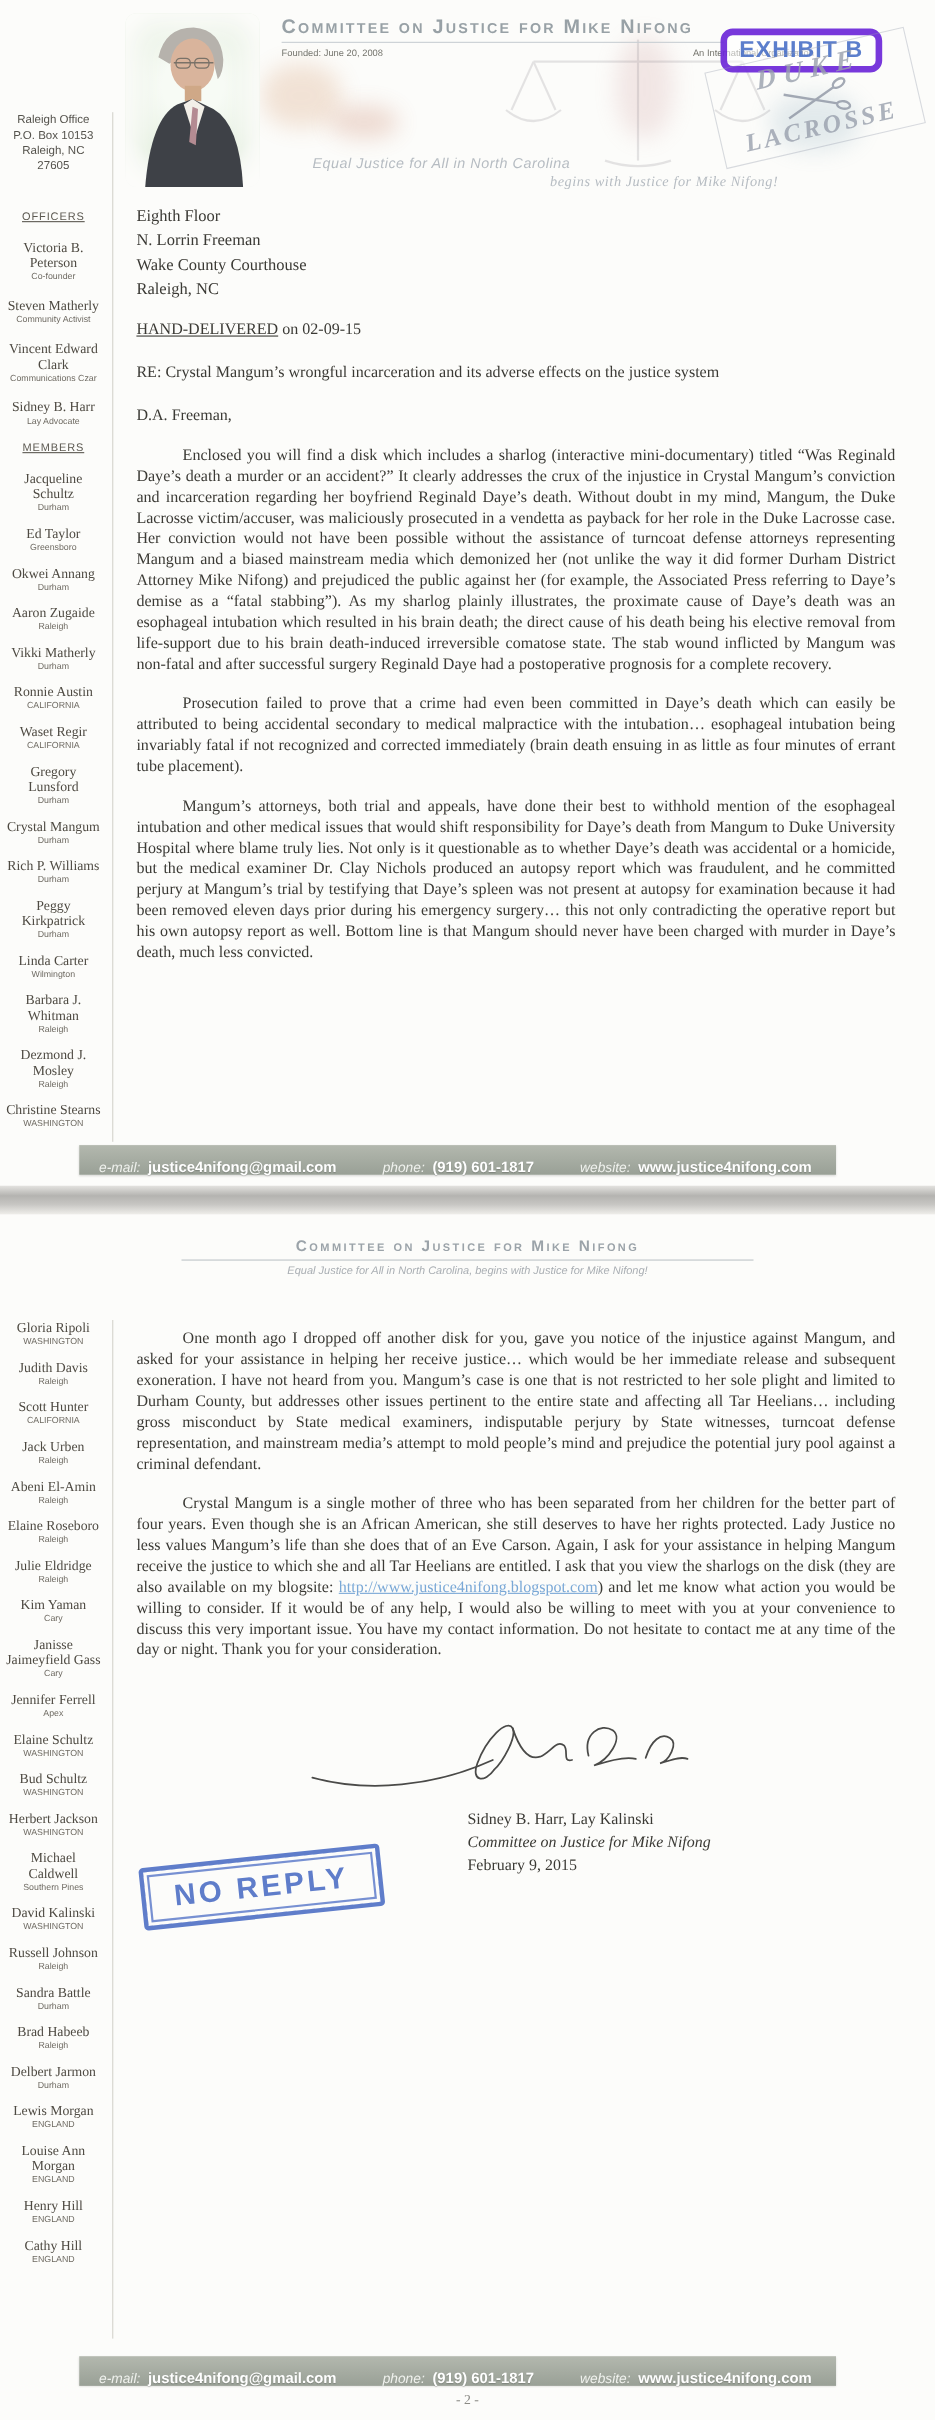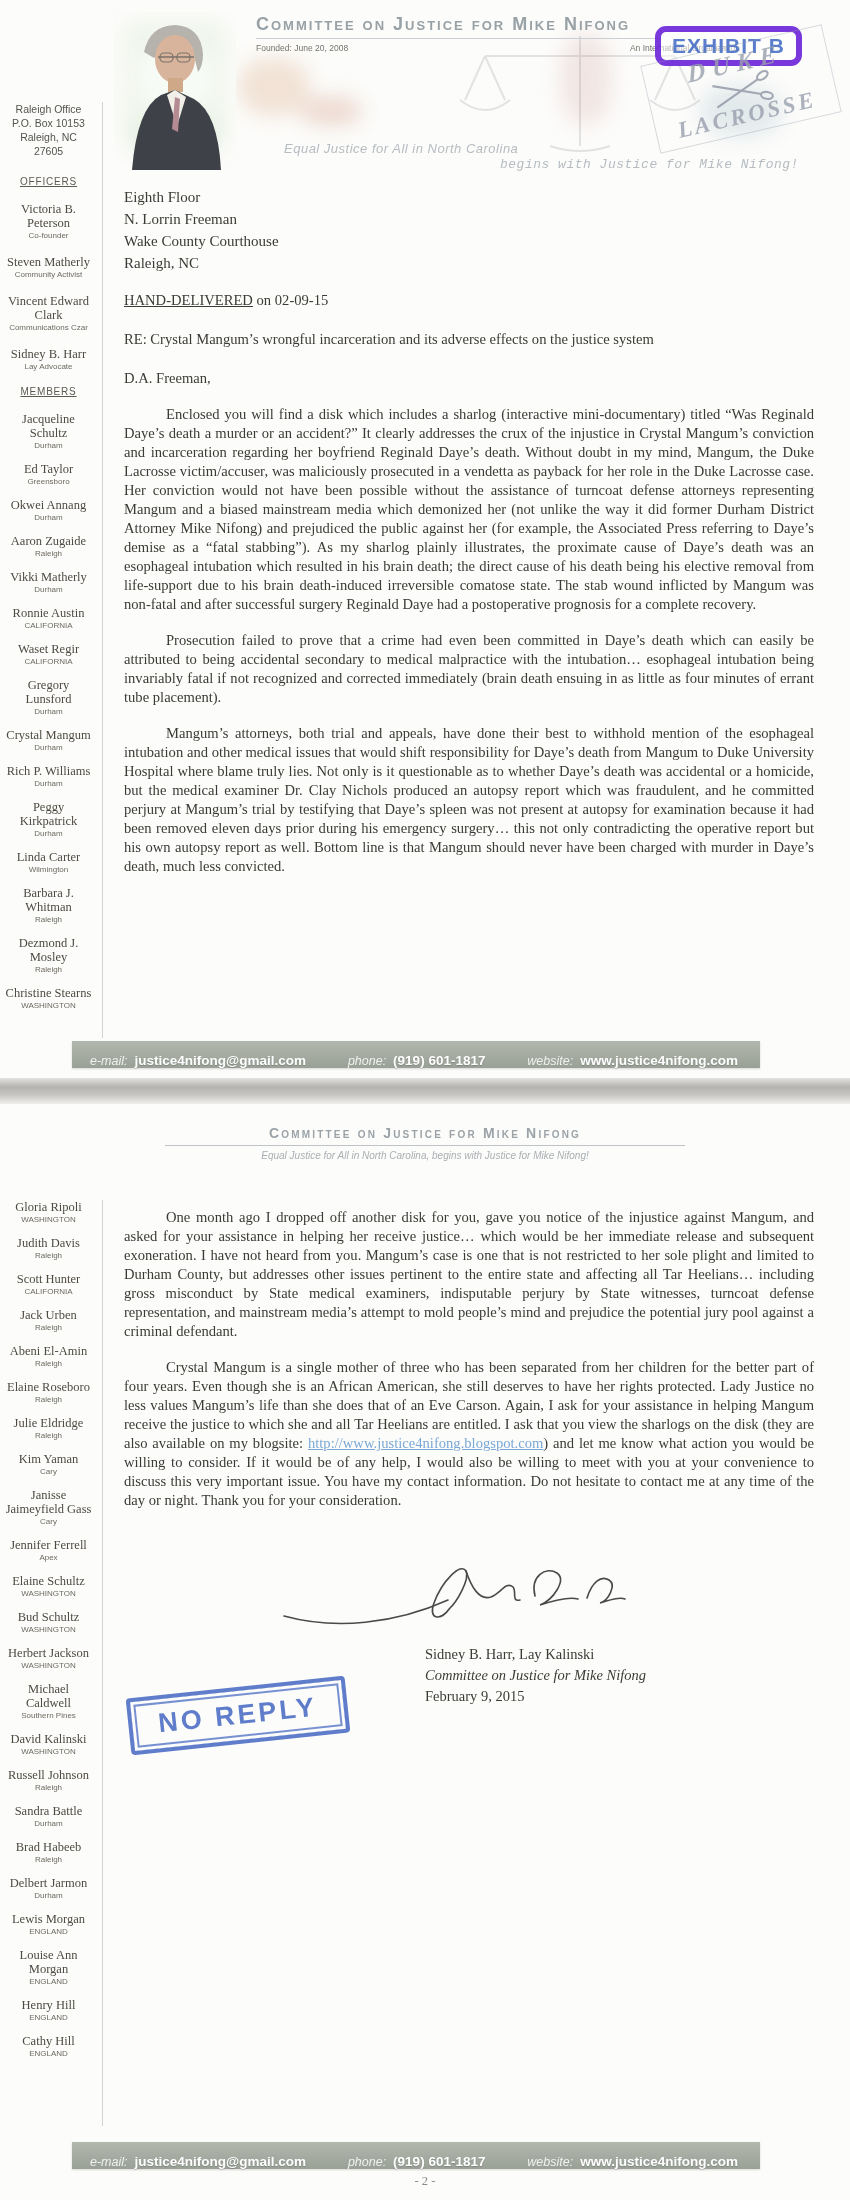--- a/index.html
+++ b/index.html
@@ -30,29 +30,29 @@
   .duke svg { display:block; margin:-4px auto; }
   .watermark { position:absolute; left:430px; top:28px; width:310px; height:145px; opacity:.17; }
   .blob { position:absolute; border-radius:45%; filter:blur(10px); opacity:.22; }
   .b1 { left:238px; top:58px; width:72px; height:58px; background:#cc8855; }
   .b2 { left:300px; top:96px; width:62px; height:30px; background:#bb6644; }
   .b3 { left:700px; top:85px; width:82px; height:52px; background:#88aabb; }
   .b4 { left:560px; top:33px; width:52px; height:92px; background:#cc9999; }
   .tagline1 { position:absolute; left:284px; top:141px; font-style:italic; font-size:13px; color:#b6bcc2;
     font-family:"Liberation Sans", sans-serif; letter-spacing:.5px; }
   .tagline2 { position:absolute; left:500px; top:157px; font-style:italic; font-size:13px; color:#b6bcc2;
-    font-family:Liberation Mono, monospace; letter-spacing:.5px; }
+    font-family:Liberation Serif, serif; letter-spacing:.5px; }
 
   
   .sidebar { position:absolute; left:0; width:103px; padding:0 9px 0 4px; border-right:1px solid #d4d3cd;
     text-align:center; }
   .sidebar1 { top:102px; height:936px; }
   .sidebar2 { top:96px; height:926px; }
   .addr div { font-family:"Liberation Sans", sans-serif; font-size:10.5px; color:#55534d; line-height:14px; }
-  .addr { margin-bottom:18px; }
+  .addr { margin-bottom:34px; }
   .side-head { font-family:"Liberation Sans", sans-serif; font-size:10px; color:#5c5951; letter-spacing:.8px;
     text-decoration:underline; margin-bottom:15px; }
   .side-item { margin-bottom:12px; }
   .officers .side-item { margin-bottom:15px; }
   .side-name { font-size:12.5px; color:#4e4a42; line-height:1.12; }
   .side-sub { font-family:"Liberation Sans", sans-serif; font-size:8px; color:#6e6a62; margin-top:1px; }
   .members-wrap { margin-top:6px; }
 
   
   .body1 { position:absolute; left:124px; top:186px; width:690px; color:#3b3a35; font-size:14.6px; line-height:19px; }

